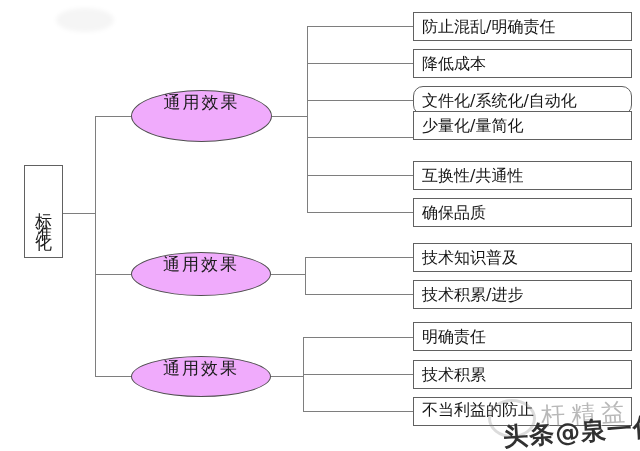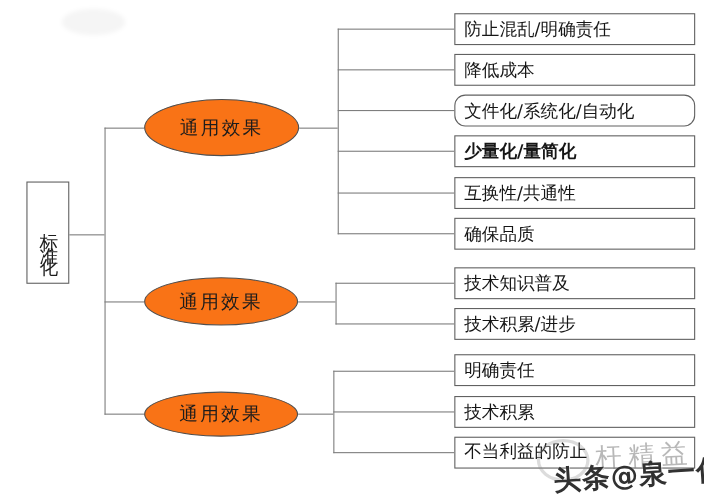--- a/index.html
+++ b/index.html
@@ -22,22 +22,22 @@
   }
   .root-box span {
     writing-mode:vertical-rl; text-orientation:upright;
     font-size:17px; letter-spacing:11px; color:#1c1c1c; line-height:1;
     padding-top:8px;
   }
 
   
   .ellipse {
     position:absolute; border:1px solid #4f4f4f; border-radius:50%;
-    box-sizing:border-box; background:#f97316;
-    display:flex; align-items:center; justify-content:center;
+    box-sizing:border-box; background:#f0abfc;
+    display:flex; justify-content:center;
     font-size:17px; color:#1c1c1c; letter-spacing:2px;
   }
   .ellipse.e1 { left:131px; top:90px;  width:141px; height:52px; }
   .ellipse.e2 { left:131px; top:252px; width:140px; height:44px; }
   .ellipse.e3 { left:131px; top:356px; width:140px; height:41px; }
 
   
   .leaf-box {
     position:absolute; left:413px; width:219px; height:29px;
     border:1px solid #616161; box-sizing:border-box; background:#fff;
@@ -111,21 +111,21 @@
   <div class="h-line" style="left:305px; top:257px; width:108px;"></div>
   <div class="h-line" style="left:305px; top:294px; width:108px;"></div>
 
   <div class="h-line" style="left:303px; top:337px; width:110px;"></div>
   <div class="h-line" style="left:303px; top:374px; width:110px;"></div>
   <div class="h-line" style="left:303px; top:411px; width:110px;"></div>
 
   <div class="leaf-box" style="top:12px;">防止混乱/明确责任</div>
   <div class="leaf-box" style="top:49px;">降低成本</div>
   <div class="leaf-box" style="top:86px;border-radius:10px;">文件化/系统化/自动化</div>
-  <div class="leaf-box" style="top:123px;font-weight:bold;">少量化/量简化</div>
+  <div class="leaf-box" style="top:111px;">少量化/量简化</div>
   <div class="leaf-box" style="top:198px;">确保品质</div>
   <div class="leaf-box" style="top:161px;">互换性/共通性</div>
   <div class="leaf-box" style="top:280px;">技术积累/进步</div>
   <div class="leaf-box" style="top:243px;">技术知识普及</div>
   <div class="leaf-box" style="top:322px;">明确责任</div>
   <div class="leaf-box" style="top:360px;">技术积累</div>
   <div class="leaf-box" style="top:397px;font-family:Liberation Mono, monospace;">不当利益的防止</div>
 
   <div class="wm-smudge"></div>
   <div class="wm-circle"></div>

